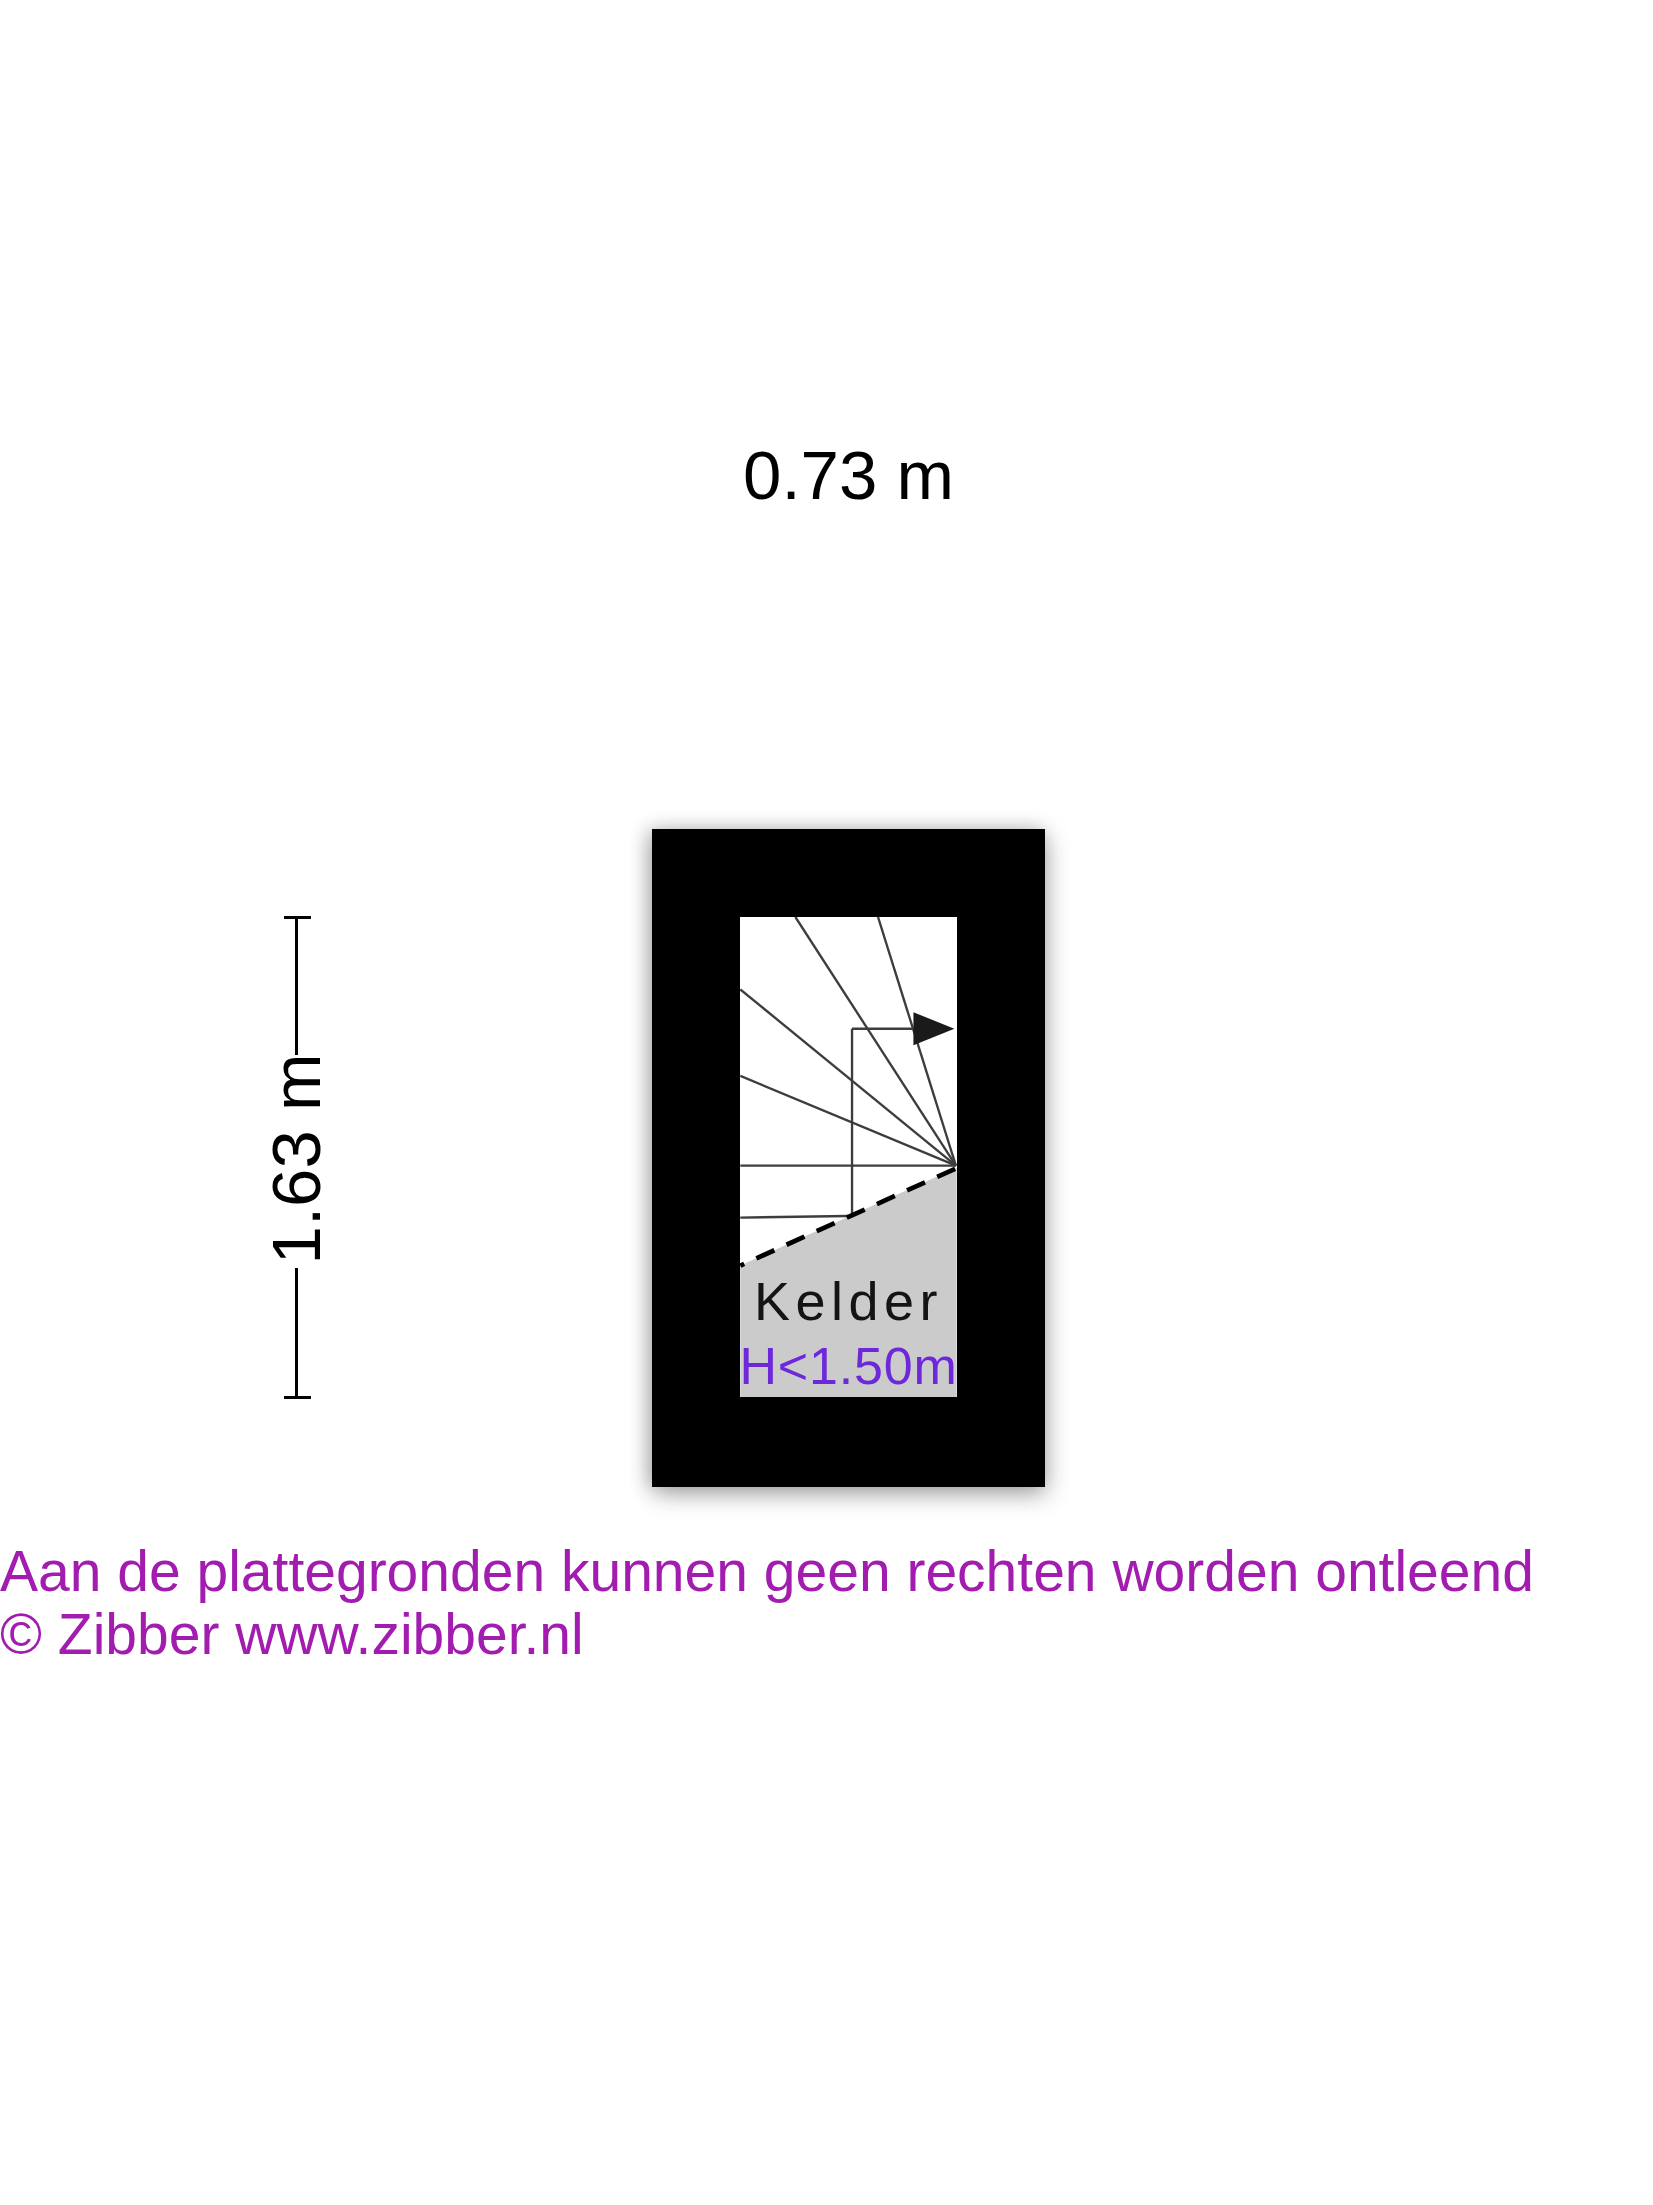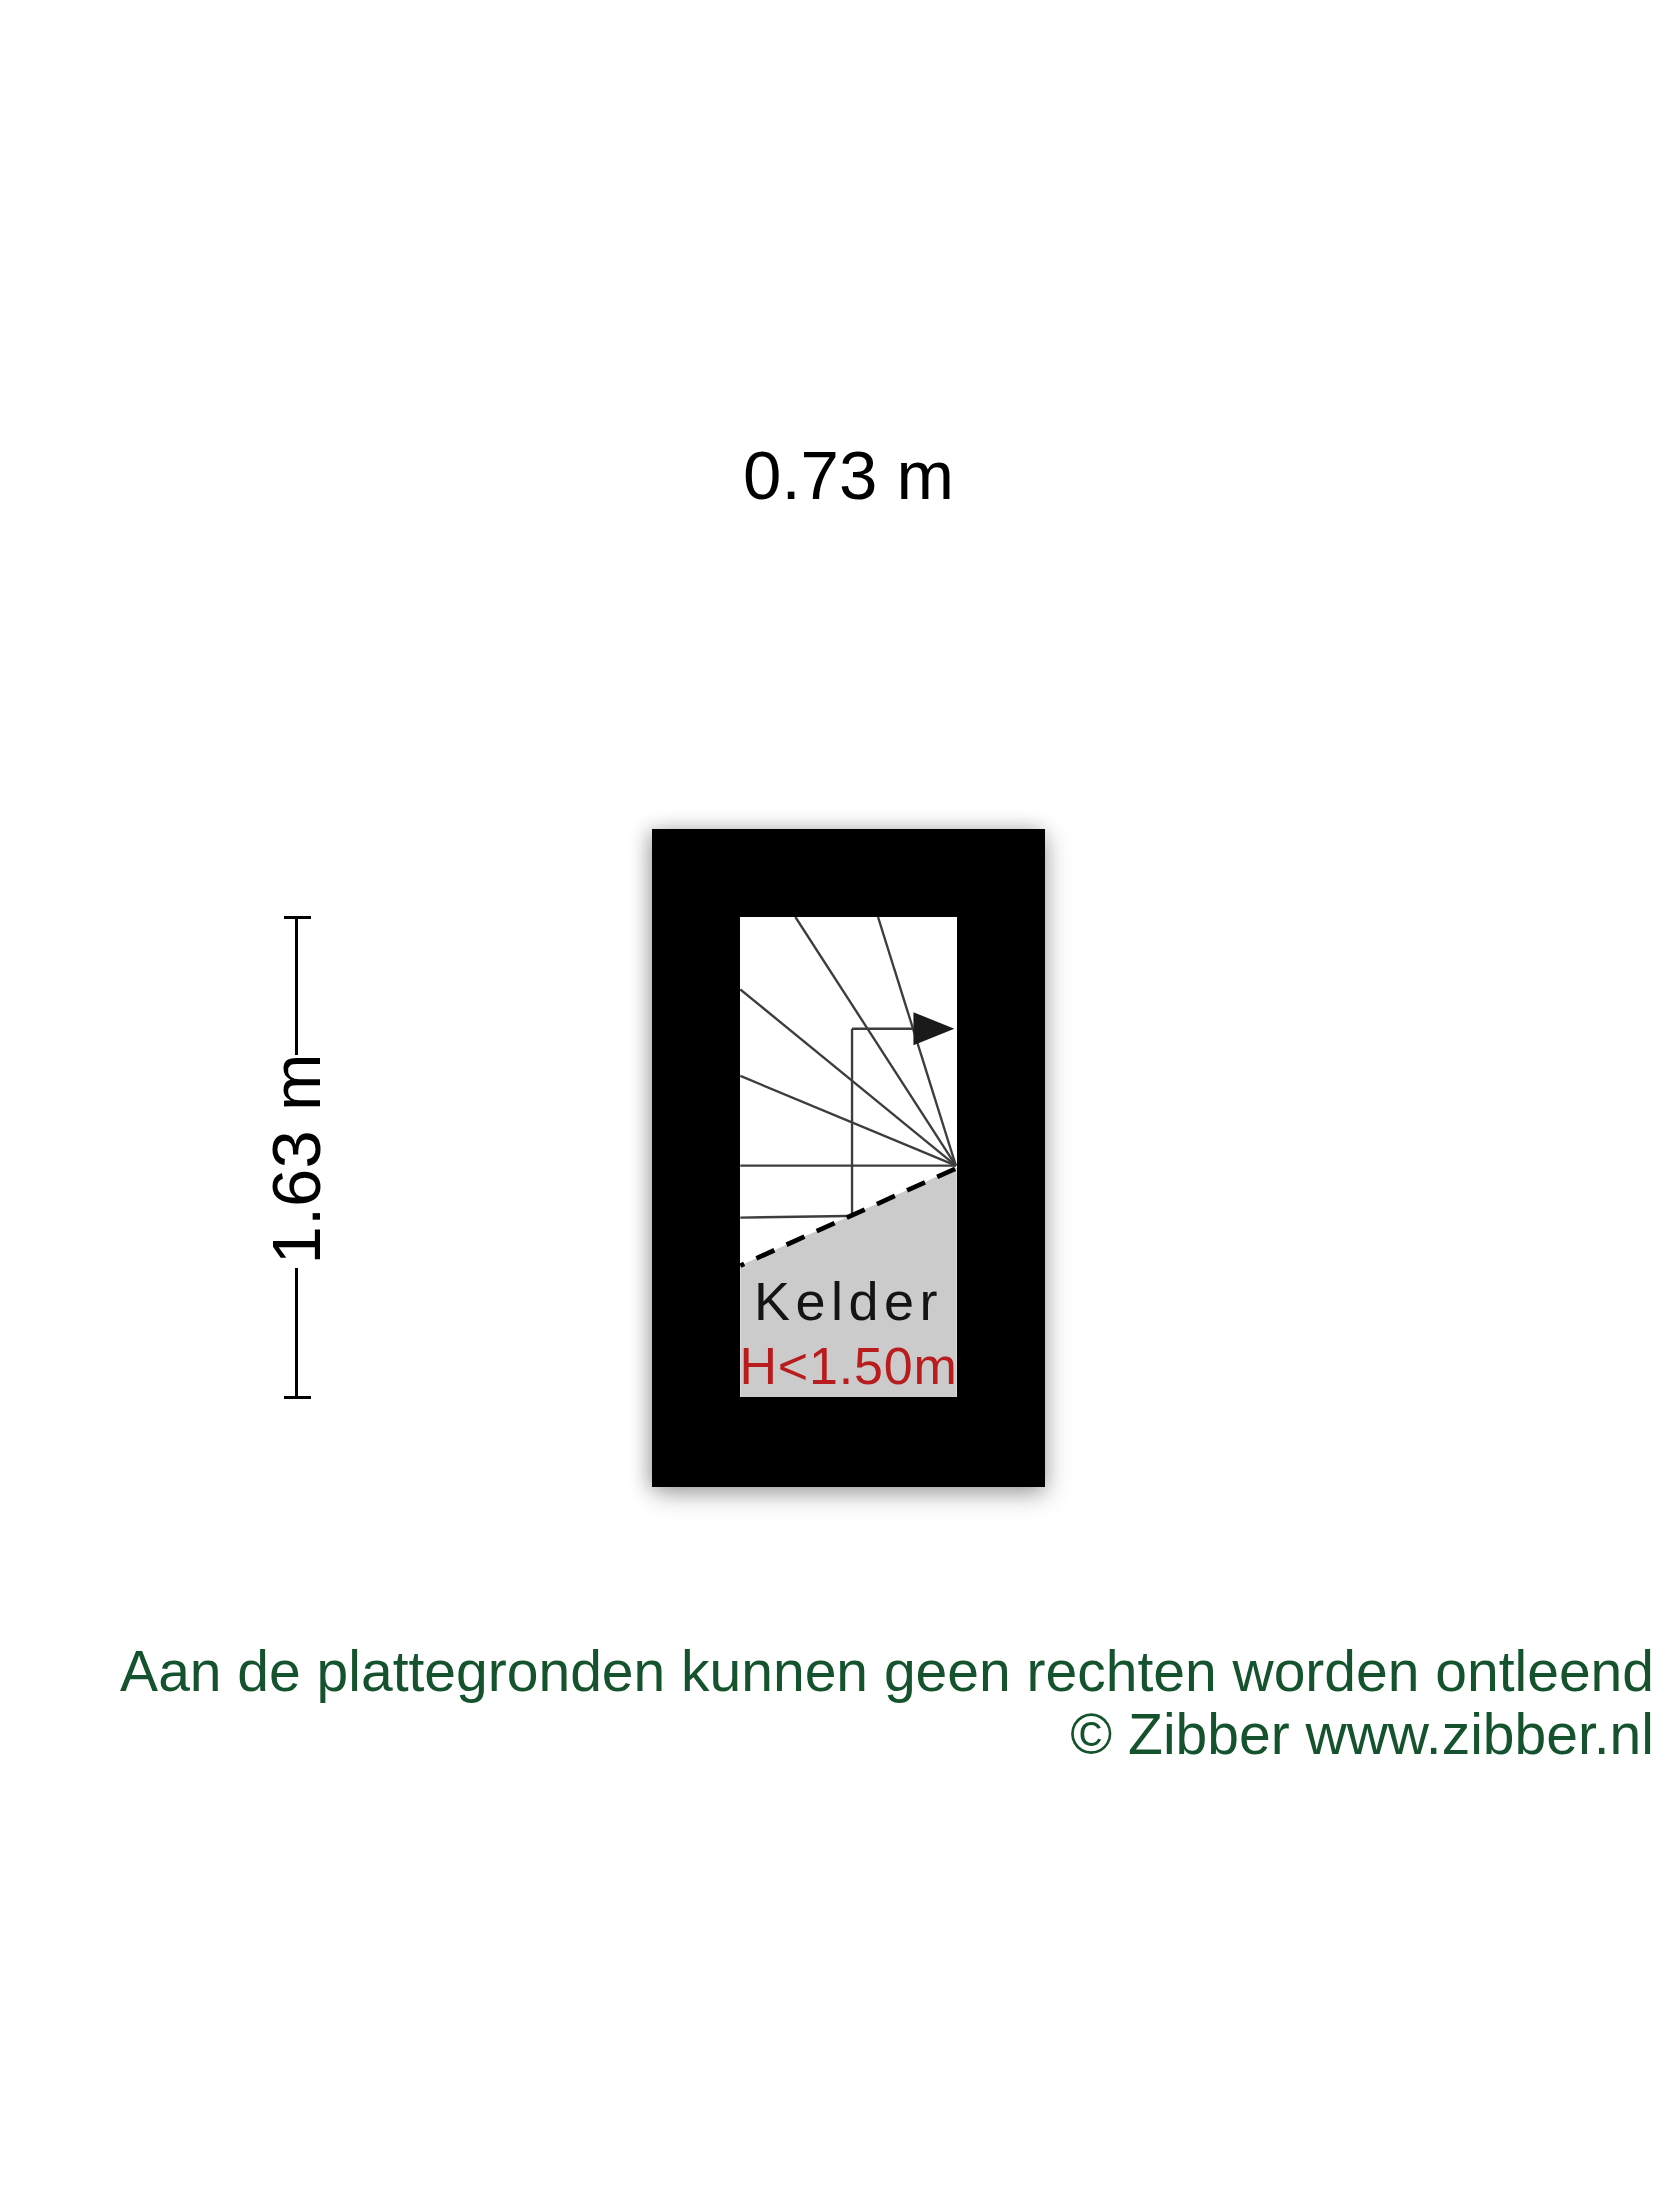--- a/index.html
+++ b/index.html
@@ -46,27 +46,27 @@
   .room svg{position:absolute;left:0;top:0;display:block;}
 
   .room-label{
     position:absolute;left:0;top:355px;width:217px;height:57px;
     display:flex;align-items:center;justify-content:center;
     font-size:54px;letter-spacing:5.5px;color:#141414;white-space:nowrap;
   }
   .clearance-label{
     position:absolute;left:0;top:420px;width:217px;height:57px;
     display:flex;align-items:center;justify-content:center;
-    font-size:52px;letter-spacing:0.8px;color:#b91c1c;white-space:nowrap;
+    font-size:52px;letter-spacing:0.8px;color:#6d28d9;white-space:nowrap;
   }
 
   
   .footer{
-    position:absolute;left:0;top:1640px;width:1654px;
-    text-align:right;font-size:57px;line-height:63px;color:#14532d;
+    position:absolute;left:0;top:1540px;width:1654px;
+    text-align:left;font-size:57px;line-height:63px;color:#a21caf;
     white-space:nowrap;
   }
 </style>
 </head>
 <body>
 
 <div class="canvas">
 
   <div class="dim-top">0.73 m</div>
 

